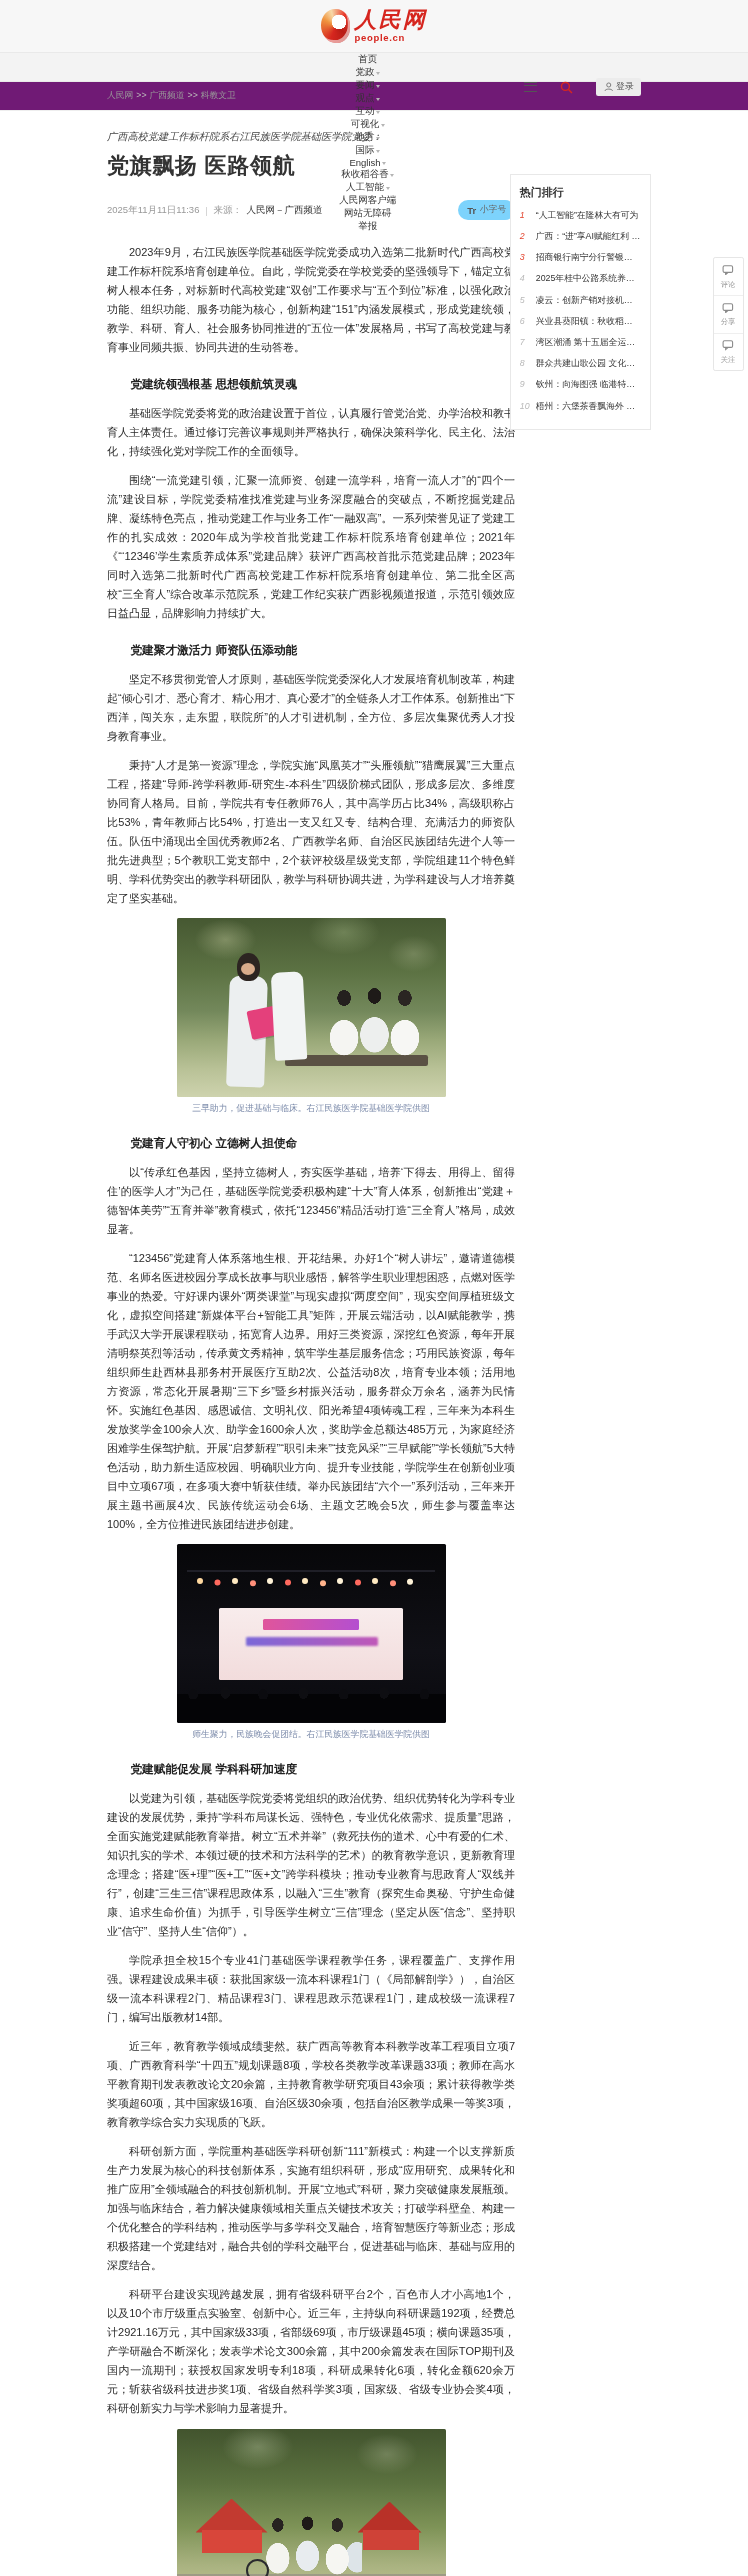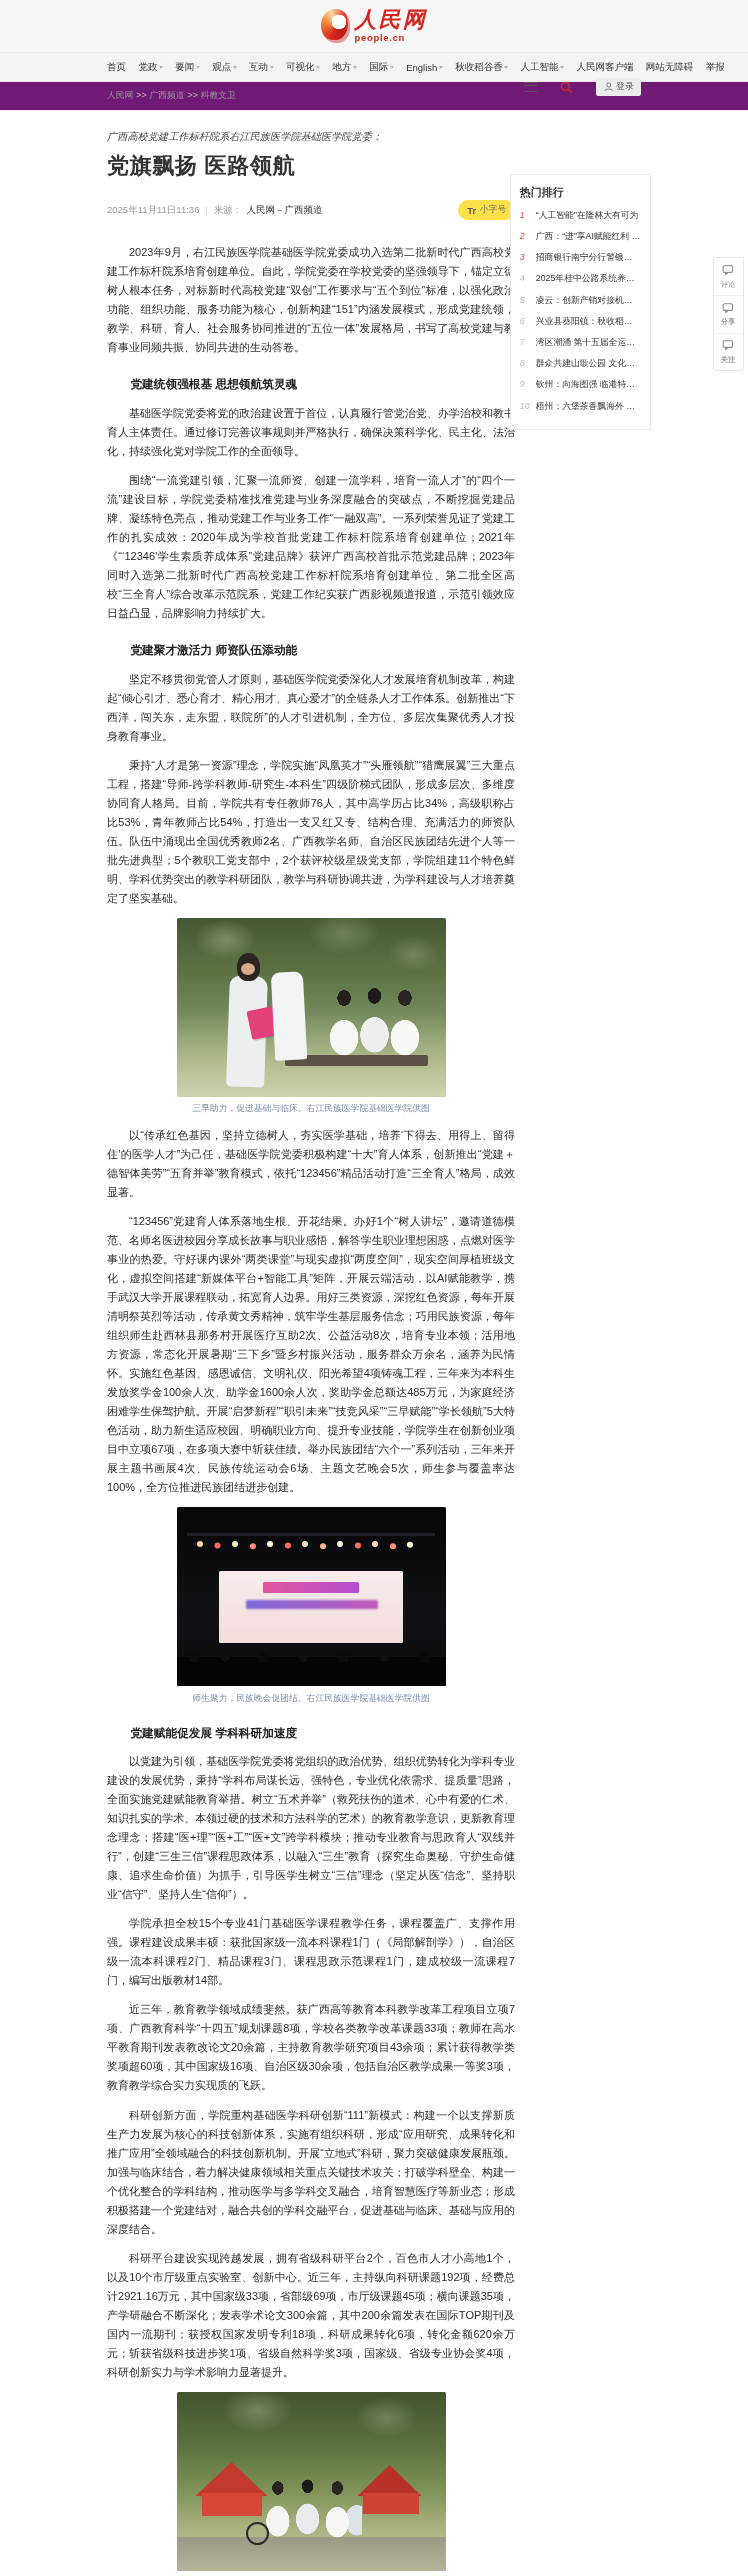--- a/index.html
+++ b/index.html
@@ -13,41 +13,41 @@
     background:radial-gradient(circle at 62% 38%,#fff 0 26%,transparent 27%),
                conic-gradient(from 200deg,#d6261f,#f0953f 28%,#f7d9a8 40%,#e8392b 55%,#b71c15 80%,#d6261f);
     box-shadow:inset -2.2px -2.9px 0 rgba(255,255,255,.55);}
   .logo-txt{display:inline-block;text-align:left;line-height:1;}
   .logo-cn{display:block;font-family:"Liberation Serif",serif;font-style:italic;font-weight:700;
     font-size:22px;color:#d6261f;letter-spacing:2.2px;}
   .logo-en{display:block;font-size:9.5px;color:#d6261f;font-weight:700;margin-top:2.2px;letter-spacing:0.7px;}
 
   
   .nav{background:#f3f3f3;border-top:0.7px solid #e9e9e9;border-bottom:0.7px solid #e9e9e9;}
-  .nav-in{display:flex;align-items:center;height:28px;padding:0 107px;gap:0;}
+  .nav-in{display:flex;align-items:center;height:28px;padding:0 107px;gap:0;flex-direction:column;}
   .nav-item{font-size:9.5px;color:#333;margin-right:12.4px;white-space:nowrap;cursor:pointer;display:flex;align-items:center;gap:1.5px;}
   .caret{width:0;height:0;border-left:2.9px solid transparent;border-right:2.9px solid transparent;border-top:3.7px solid #b5b5b5;display:inline-block;margin-top:1.5px;}
   .burger{width:13px;height:8.8px;border-top:1.5px solid #555;border-bottom:1.5px solid #555;position:relative;cursor:pointer;}
   .burger::after{content:"";position:absolute;left:0;right:0;top:2.2px;height:1.5px;background:#555;}
   .srch{cursor:pointer;display:flex;}
   .login{display:flex;align-items:center;gap:2.9px;background:#ececec;border-radius:2.2px;padding:2.9px 7.3px;font-size:8.8px;color:#555;cursor:pointer;}
 
   
   .crumbs{background:#701a75;border-bottom:0.7px solid #eee;padding:8px 0 8px 107px;font-size:8.8px;color:#999;}
   .crumb{cursor:pointer;color:#999;}
   .crumb:not(:last-child)::after{content:">>";margin:0 2.9px;color:#bbb;}
 
   
   .art{margin-left:107px;width:408px;padding-top:19px;}
   .pretitle{font-size:10.2px;color:#444;margin:0 0 7.3px;font-style:italic;}
   .title{font-size:22px;font-weight:700;color:#333;margin:0 0 19px;letter-spacing:0.7px;}
   .meta{display:flex;align-items:center;font-size:9.5px;color:#999;padding-bottom:13px;}
   .meta-src{color:#333;margin-left:4.4px;cursor:pointer;}
   .meta-sep{margin:0 5.8px;color:#ccc;}
-  .fontsize{margin-left:auto;background:#fde047;border-radius:11px;padding:3.7px 8.8px;font-size:8.8px;color:#666;cursor:pointer;display:flex;align-items:center;gap:3.7px;}
+  .fontsize{margin-left:auto;background:#7dd3fc;border-radius:11px;padding:3.7px 8.8px;font-size:8.8px;color:#666;cursor:pointer;display:flex;align-items:center;gap:3.7px;}
   .fontsize .tt{font-weight:700;color:#555;font-size:9.5px;}
 
   .a-p{font-size:11px;line-height:19px;color:#2b2b2b;text-indent:2em;margin:10.2px 0;text-align:justify;}
   .a-h{font-size:11.7px;line-height:19px;color:#222;font-weight:700;text-indent:2em;margin:17.5px 0 7.3px;}
   .a-fig{margin:4.4px 0 10.2px;}
   .a-cap{font-size:8.8px;color:#7d8cab;text-align:center;line-height:14.6px;margin-top:4.4px;}
 
   .ph{position:relative;width:269px;height:179px;margin:10.2px auto 0;overflow:hidden;border-radius:1.5px;}
   .ph i{position:absolute;display:block;}
   .ph-v1{background:
@@ -110,21 +110,21 @@
   .hot-title{font-size:11px;font-weight:700;color:#333;margin:0 0 4.4px;}
   .hot-list{list-style:none;margin:0;padding:0;}
   .hot-li{display:flex;gap:5.8px;margin:9.5px 0;cursor:pointer;}
   .hot-num{font-size:8.8px;color:#b9b9b9;width:10.2px;flex:none;font-style:italic;}
   .hot-num.top{color:#e3452f;}
   .hot-txt{font-size:8.8px;color:#333;line-height:11.7px;overflow:hidden;white-space:nowrap;text-overflow:ellipsis;}
 
   
   .side-tools{position:absolute;right:4.4px;top:257px;width:29px;background:#fff;border:0.7px solid #e6e6e6;border-radius:2.2px;}
   .tool{padding:5.8px 0 5.1px;text-align:center;cursor:pointer;}
-  .tool + .tool{border-top:0.7px solid #efefef;font-weight:bold;}
+  .tool + .tool{border-top:0.7px solid #efefef;}
   .tool-lb{display:block;font-size:7.3px;color:#999;margin-top:2.2px;}
 </style>
 </head>
 <body>
 
 <div class="page">
 
   <div class="hdr">
     <div class="logo">
       <span class="logo-swirl"></span>
@@ -341,20 +341,21 @@
             <i class="s1"></i>
             <i class="s2"></i>
             <i class="s3"></i>
             <i class="s4"></i>
             <i class="s5"></i>
             <i class="s6"></i>
             <i class="s7"></i>
           </div>
           <figcaption class="a-cap">三早助力，促进基础与临床。右江民族医学院基础医学院供图</figcaption>
         </figure>
+        <h3 class="a-h">党建育人守初心 立德树人担使命</h3>
         <p class="a-p">以“传承红色基因，坚持立德树人，夯实医学基础，培养‘下得去、用得上、留得住’的医学人才”为己任，基础医学院党委积极构建“十大”育人体系，创新推出“党建＋德智体美劳”“五育并举”教育模式，依托“123456”精品活动打造“三全育人”格局，成效显著。</p>
         <p class="a-p">“123456”党建育人体系落地生根、开花结果。办好1个“树人讲坛”，邀请道德模范、名师名医进校园分享成长故事与职业感悟，解答学生职业理想困惑，点燃对医学事业的热爱。守好课内课外“两类课堂”与现实虚拟“两度空间”，现实空间厚植班级文化，虚拟空间搭建“新媒体平台+智能工具”矩阵，开展云端活动，以AI赋能教学，携手武汉大学开展课程联动，拓宽育人边界。用好三类资源，深挖红色资源，每年开展清明祭英烈等活动，传承黄文秀精神，筑牢学生基层服务信念；巧用民族资源，每年组织师生赴西林县那务村开展医疗互助2次、公益活动8次，培育专业本领；活用地方资源，常态化开展暑期“三下乡”暨乡村振兴活动，服务群众万余名，涵养为民情怀。实施红色基因、感恩诚信、文明礼仪、阳光希望4项铸魂工程，三年来为本科生发放奖学金100余人次、助学金1600余人次，奖助学金总额达485万元，为家庭经济困难学生保驾护航。开展“启梦新程”“职引未来”“技竞风采”“三早赋能”“学长领航”5大特色活动，助力新生适应校园、明确职业方向、提升专业技能，学院学生在创新创业项目中立项67项，在多项大赛中斩获佳绩。举办民族团结“六个一”系列活动，三年来开展主题书画展4次、民族传统运动会6场、主题文艺晚会5次，师生参与覆盖率达100%，全方位推进民族团结进步创建。</p>
         <figure class="a-fig" style="margin: 4.4px 0px 10.2px;">
           <div class="ph ph-v2">
             <i class="s1"></i>
             <i class="s2"></i>
             <i class="s3"></i>
             <i class="s4"></i>
             <i class="s5"></i>
             <i class="s6"></i>

